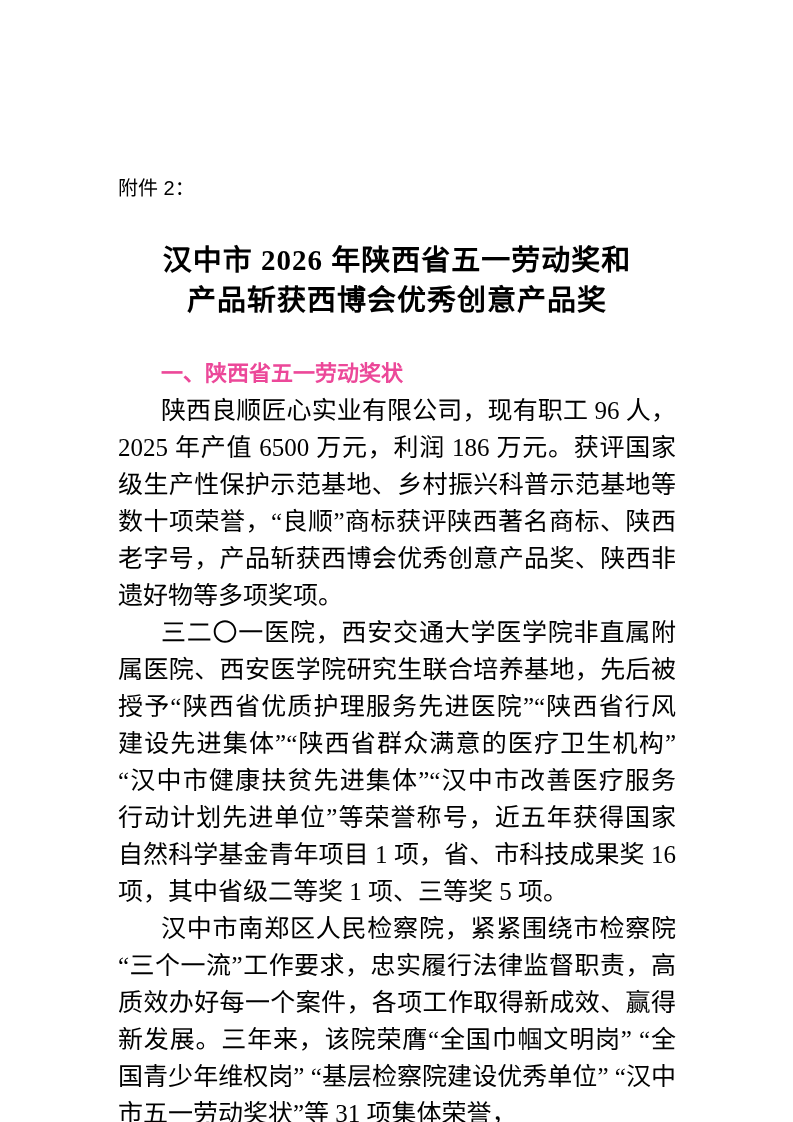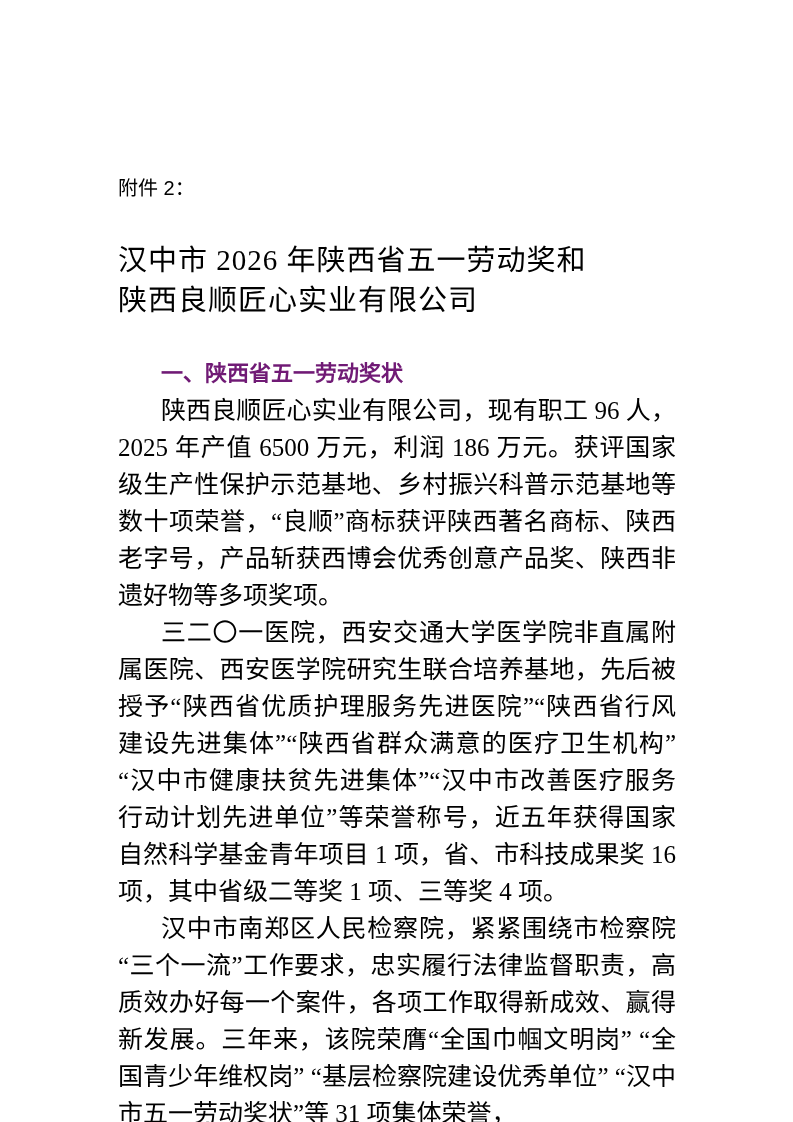--- a/index.html
+++ b/index.html
@@ -21,61 +21,62 @@
   }
   .attachment-label {
     font-family: "Liberation Sans", "DejaVu Sans", sans-serif;
     font-size: 20px;
     line-height: 20px;
     font-weight: normal;
     color: #000000;
   }
   .doc-title {
     margin: 42px 0 0 0;
+    text-align: center;
     font-family: "Liberation Serif", "DejaVu Serif", serif;
     font-size: 29px;
-    font-weight: normal;
+    font-weight: bold;
     line-height: 40px;
     letter-spacing: 1px;
     color: #000000;
   }
   .doc-title .title-line {
     display: block;
   }
   .section-heading {
     margin: 35px 0 0 0;
     font-family: Liberation Sans, sans-serif;
     font-size: 22px;
     font-weight: bold;
     line-height: 37px;
     text-indent: 43px;
-    color: #701a75;
+    color: #ec4899;
   }
   .body-para {
     margin: 0;
     font-size: 25px;
     line-height: 37px;
     text-align: justify;
     text-justify: inter-ideograph;
     text-indent: 43px;
     color: #000000;
     word-break: break-all;
   }
 </style>
 </head>
 <body>
 
 <div class="page">
   <div class="attachment-label">附件 2：</div>
 
   <h1 class="doc-title">
     <span class="title-line">汉中市 2026 年陕西省五一劳动奖和</span>
-    <span class="title-line">陕西良顺匠心实业有限公司</span>
+    <span class="title-line">产品斩获西博会优秀创意产品奖</span>
   </h1>
 
   <h2 class="section-heading">一、陕西省五一劳动奖状</h2>
 
   <p class="body-para">陕西良顺匠心实业有限公司，现有职工 96 人，2025 年产值 6500 万元，利润 186 万元。获评国家级生产性保护示范基地、乡村振兴科普示范基地等数十项荣誉，“良顺”商标获评陕西著名商标、陕西老字号，产品斩获西博会优秀创意产品奖、陕西非遗好物等多项奖项。</p>
 
-  <p class="body-para">三二〇一医院，西安交通大学医学院非直属附属医院、西安医学院研究生联合培养基地，先后被授予“陕西省优质护理服务先进医院”“陕西省行风建设先进集体”“陕西省群众满意的医疗卫生机构”“汉中市健康扶贫先进集体”“汉中市改善医疗服务行动计划先进单位”等荣誉称号，近五年获得国家自然科学基金青年项目 1 项，省、市科技成果奖 16 项，其中省级二等奖 1 项、三等奖 4 项。</p>
+  <p class="body-para">三二〇一医院，西安交通大学医学院非直属附属医院、西安医学院研究生联合培养基地，先后被授予“陕西省优质护理服务先进医院”“陕西省行风建设先进集体”“陕西省群众满意的医疗卫生机构”“汉中市健康扶贫先进集体”“汉中市改善医疗服务行动计划先进单位”等荣誉称号，近五年获得国家自然科学基金青年项目 1 项，省、市科技成果奖 16 项，其中省级二等奖 1 项、三等奖 5 项。</p>
 
   <p class="body-para">汉中市南郑区人民检察院，紧紧围绕市检察院“三个一流”工作要求，忠实履行法律监督职责，高质效办好每一个案件，各项工作取得新成效、赢得新发展。三年来，该院荣膺“全国巾帼文明岗” “全国青少年维权岗” “基层检察院建设优秀单位” “汉中市五一劳动奖状”等 31 项集体荣誉，</p>
 </div>
 
 </body></html>

